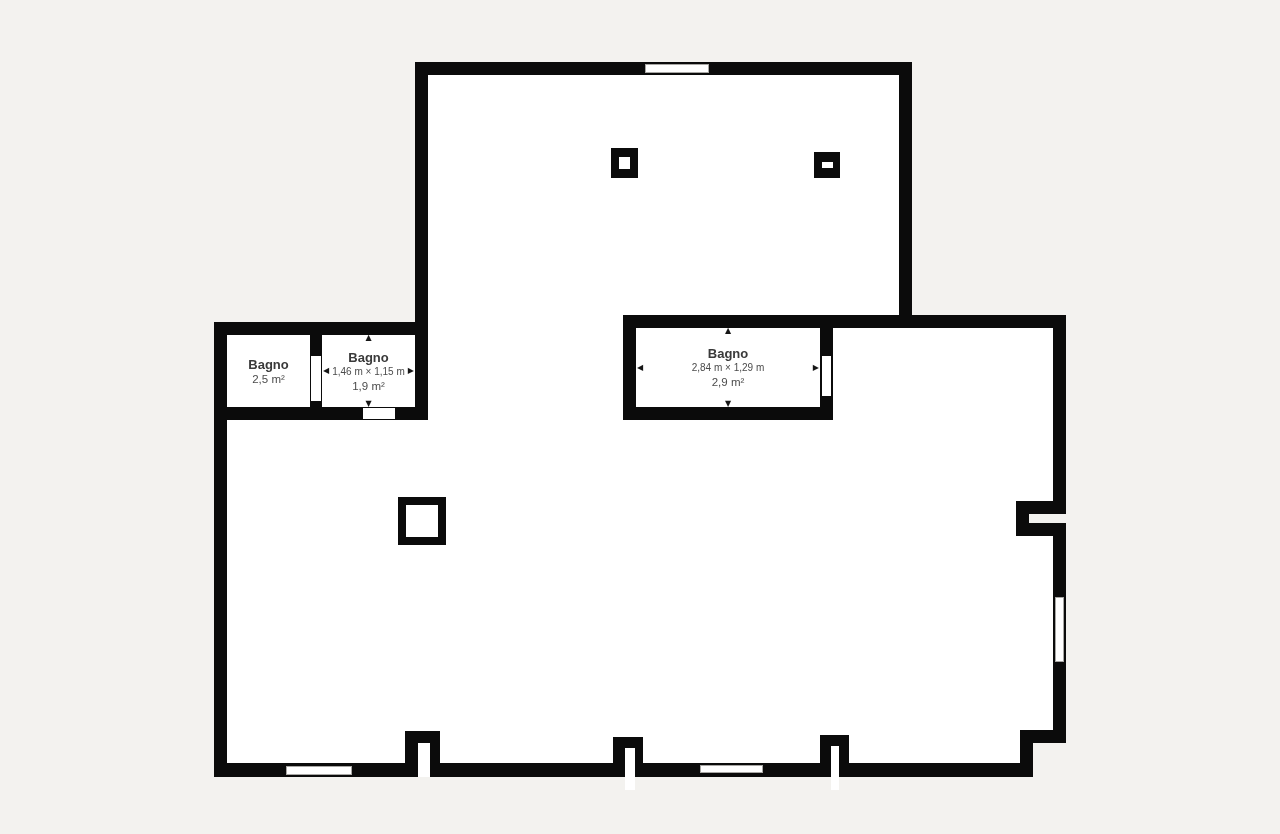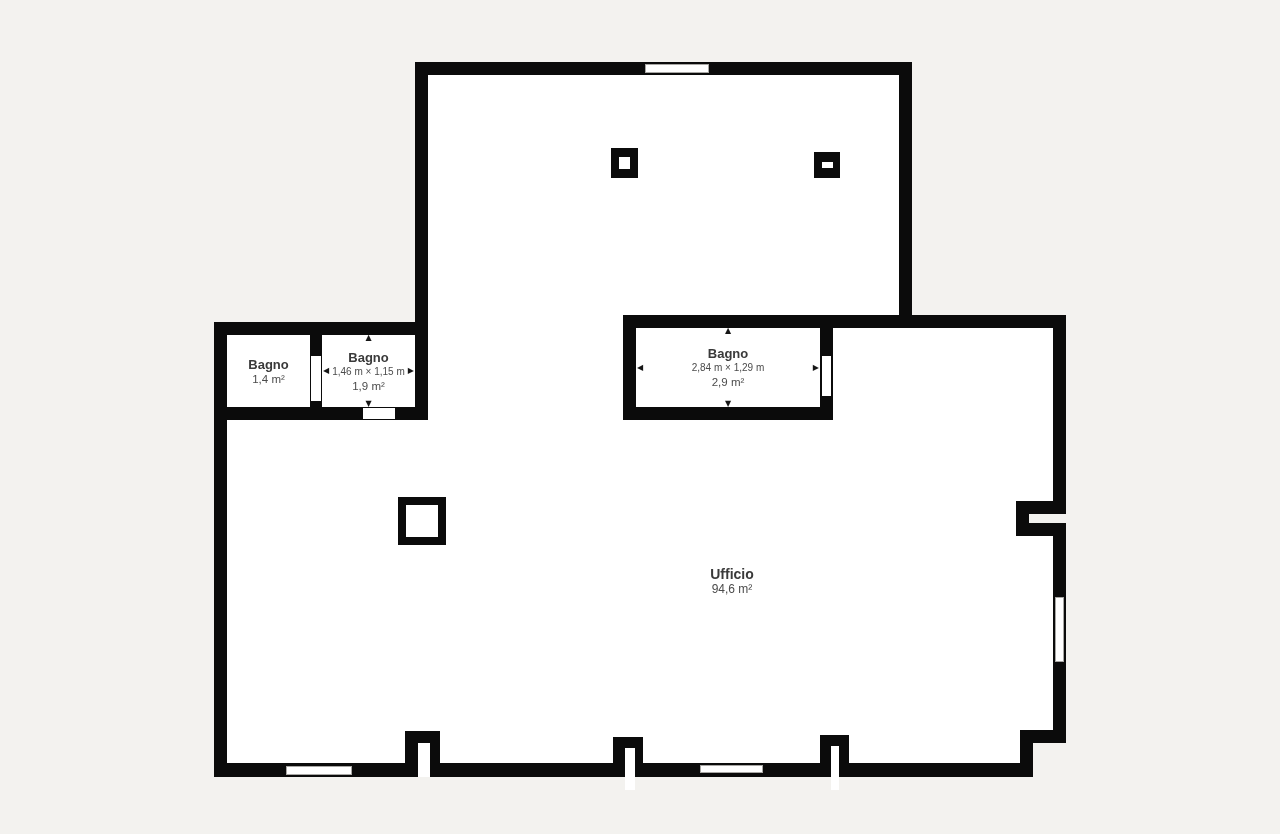--- a/index.html
+++ b/index.html
@@ -91,21 +91,21 @@
   </div>
   <div class="col" style="left:814px;top:152px;width:26px;height:26px;">
     <div class="hole" style="width:11px;height:6px;"></div>
   </div>
   <div class="col" style="left:398px;top:497px;width:48px;height:48px;">
     <div class="hole" style="width:32px;height:32px;"></div>
   </div>
 
   <div class="label" style="left:227px;top:335px;width:83px;height:72px;">
     <div class="room-name">Bagno</div>
-    <div class="room-area">1,4 m²</div>
+    <div class="room-area">2,5 m²</div>
   </div>
 
   <div class="label" style="left:322px;top:335px;width:93px;height:72px;">
     <span class="dim-arrow arrow-up">▲</span>
     <span class="dim-arrow arrow-down">▼</span>
     <span class="dim-arrow arrow-left">◀</span>
     <span class="dim-arrow arrow-right">▶</span>
     <div class="room-name">Bagno</div>
     <div class="room-dims">1,46 m × 1,15 m</div>
     <div class="room-area">1,9 m²</div>
@@ -114,18 +114,14 @@
   <div class="label" style="left:636px;top:328px;width:184px;height:79px;">
     <span class="dim-arrow arrow-up">▲</span>
     <span class="dim-arrow arrow-down">▼</span>
     <span class="dim-arrow arrow-left">◀</span>
     <span class="dim-arrow arrow-right">▶</span>
     <div class="room-name">Bagno</div>
     <div class="room-dims">2,84 m × 1,29 m</div>
     <div class="room-area">2,9 m²</div>
   </div>
 
-  <div class="label label-ufficio" style="left:652px;top:560px;width:160px;height:42px;">
-    <div class="room-name">Ufficio</div>
-    <div class="room-area">94,6 m²</div>
-  </div>
 
 </div>
 
 </body></html>

